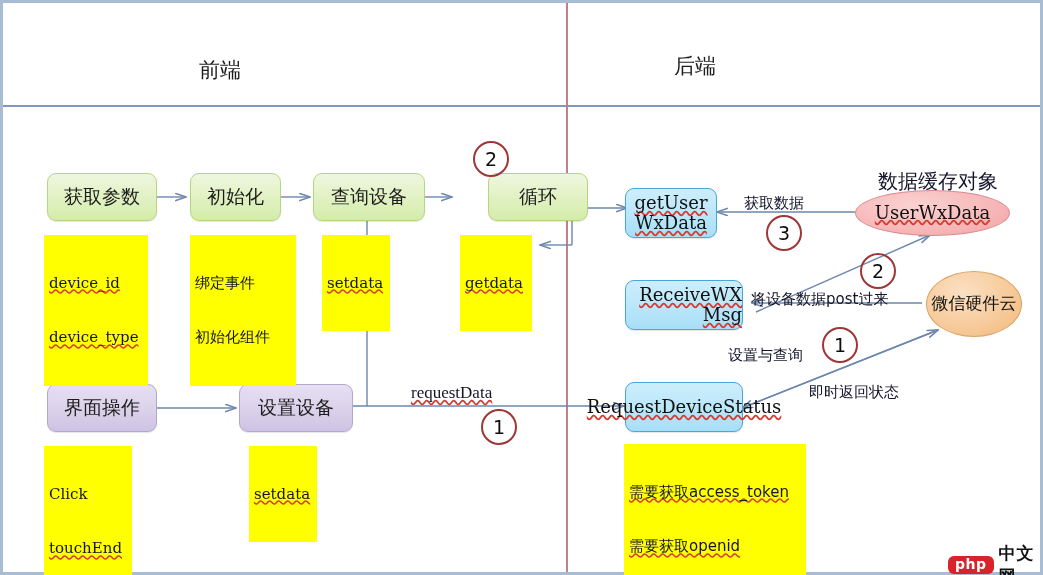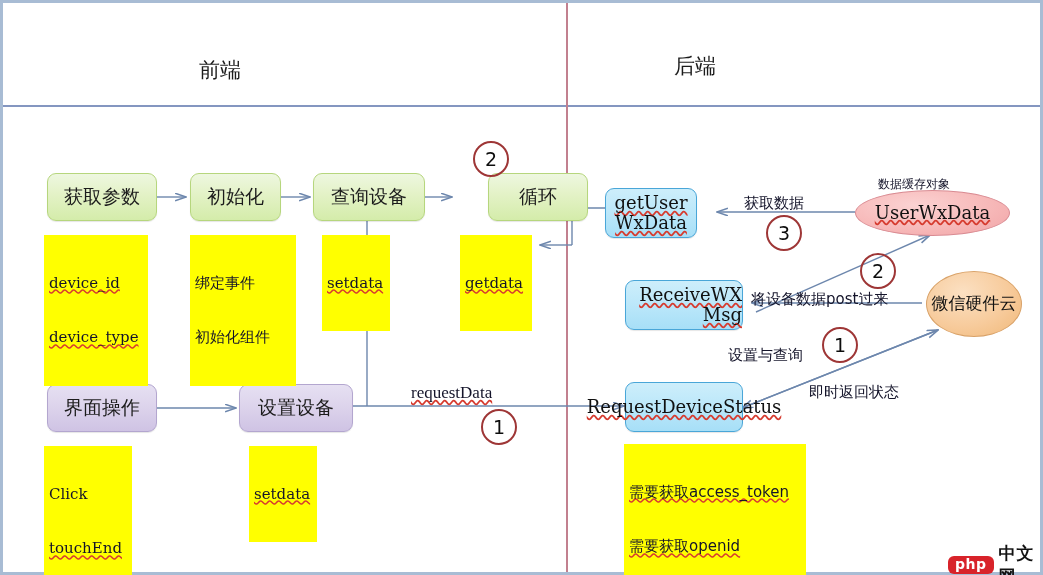--- a/index.html
+++ b/index.html
@@ -139,34 +139,34 @@
   <div class="node green" style="left:452px;top:173px;width:100px;height:48px;margin-left:36px;">
     <span>循环</span>
   </div>
   <div class="node purple" style="left:47px;top:384px;width:110px;height:48px;">
     <span>界面操作</span>
   </div>
   <div class="node purple" style="left:239px;top:384px;width:114px;height:48px;">
     <span>设置设备</span>
   </div>
 
-  <div class="node blue" style="left:605px;top:188px;width:92px;height:50px;flex-direction:column;">
+  <div class="node blue" style="left:625px;top:188px;width:92px;height:50px;flex-direction:column;">
     <span class="sq">getUser</span>
     <span class="sq">WxData</span>
   </div>
   <div class="node blue" style="left:625px;top:280px;width:118px;height:50px;flex-direction:column;align-items:flex-end;">
     <span class="sq">ReceiveWX</span>
     <span class="sq">Msg</span>
   </div>
   <div class="node blue" style="left:625px;top:382px;width:118px;height:50px;">
     <span class="sq">RequestDe</span>
     <span class="sq">viceStatus</span>
   </div>
 
-  <div class="elabel cjk" style="left:878px;top:176px;font-size:12px;">数据缓存对象</div>
+  <div class="elabel cjk" style="left:878px;top:168px;font-size:20px;">数据缓存对象</div>
   <div class="ellipse pink" style="left:855px;top:190px;width:155px;height:46px;">
     <span class="sq">UserWxData</span>
   </div>
   <div class="ellipse orange" style="left:926px;top:271px;width:96px;height:66px;flex-direction:row;">
     <span>微信硬</span>
     <span>件云</span>
   </div>
 
   <div class="note latin" style="left:44px;top:235px;width:104px;">
     <div class="sq">device_id</div>

